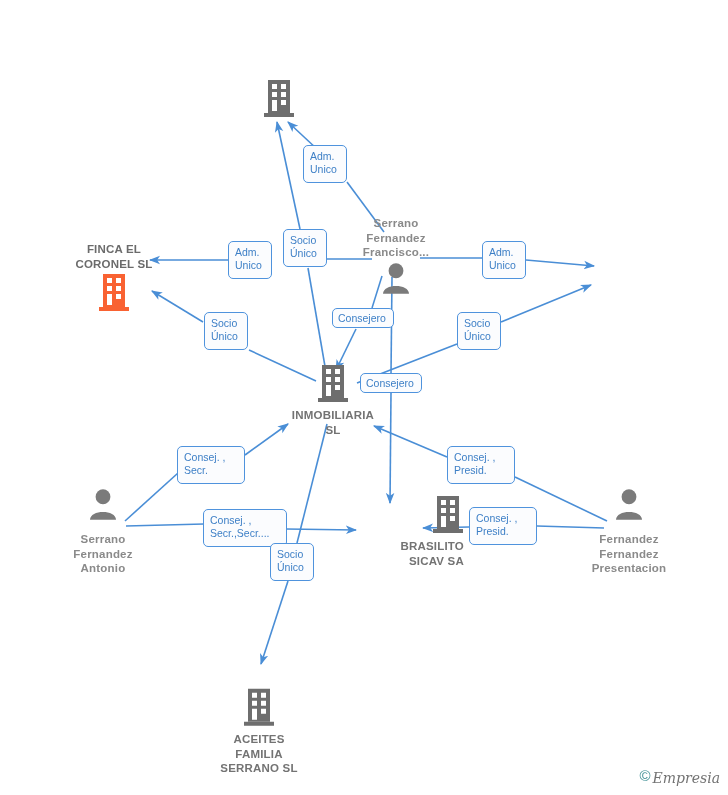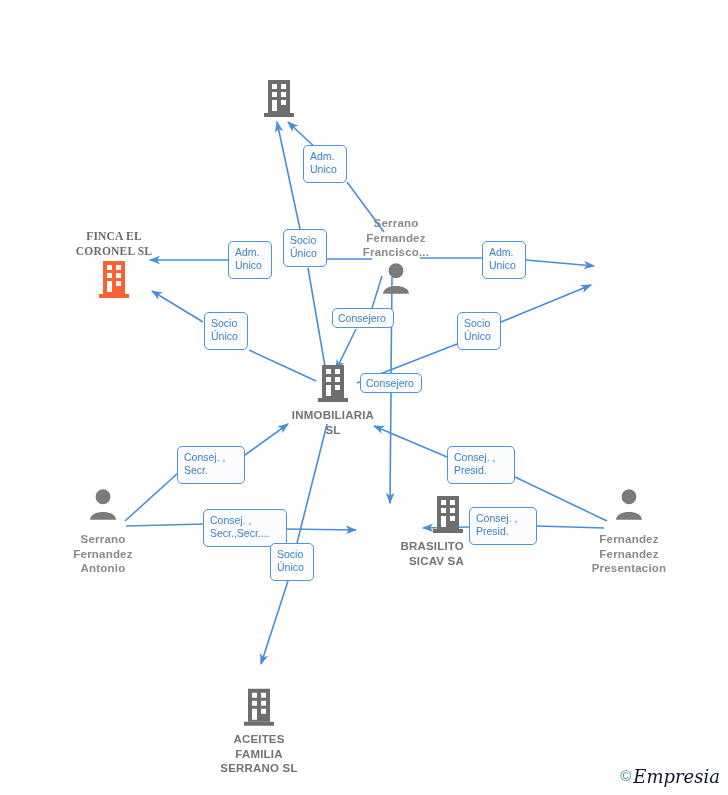--- a/index.html
+++ b/index.html
@@ -68,24 +68,24 @@
     font-size: 17px;
     line-height: 22px;
     white-space: nowrap;
   }
   .watermark .cmark {
     color: #3e8f94;
     font-size: 15px;
     vertical-align: 2px;
   }
   .watermark .wname {
-    color: #0f172a;
+    color: #737373;
     font-family: "DejaVu Serif", serif;
     font-style: italic;
-    font-size: 18px;
+    font-size: 14px;
     margin-left: 2px;
   }
 </style>
 </head>
 <body>
 
 <div id="canvas">
 
   <svg id="edges" viewBox="0 0 728 795" xmlns="http://www.w3.org/2000/svg">
     <defs>
@@ -144,21 +144,21 @@
         <rect x="9" y="6" width="5" height="5" fill="#fff"></rect>
         <rect x="18" y="6" width="5" height="5" fill="#fff"></rect>
         <rect x="9" y="14" width="5" height="5" fill="#fff"></rect>
         <rect x="18" y="14" width="5" height="5" fill="#fff"></rect>
         <rect x="9" y="22" width="5" height="11" fill="#fff"></rect>
         <rect x="18" y="22" width="5" height="5" fill="#fff"></rect>
       </svg>
     </span>
   </div>
 
-  <div class="node company focus labelabove" style="left:114px; top:266px;font-family:Liberation Serif, serif;">
+  <div class="node company focus labelabove" style="left:114px; top:279px;">
     <span class="nlabel">FINCA EL
 CORONEL  SL</span>
     <span class="icon-wrap">
       <svg width="32" height="42" viewBox="0 0 32 42">
         <rect x="5" y="2" width="22" height="33" fill="#f96232"></rect>
         <rect x="1" y="35" width="30" height="4" fill="#f96232"></rect>
         <rect x="9" y="6" width="5" height="5" fill="#fff"></rect>
         <rect x="18" y="6" width="5" height="5" fill="#fff"></rect>
         <rect x="9" y="14" width="5" height="5" fill="#fff"></rect>
         <rect x="18" y="14" width="5" height="5" fill="#fff"></rect>

